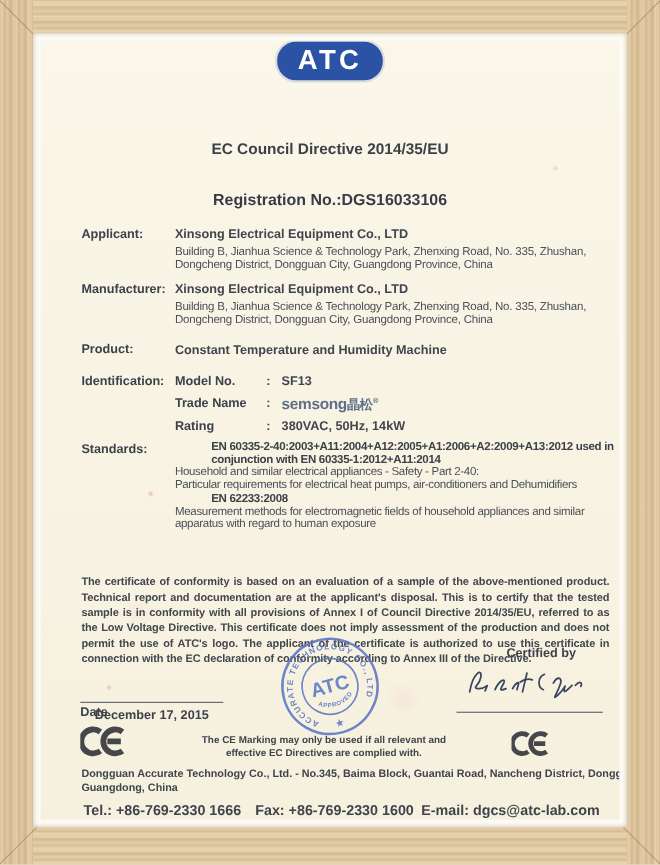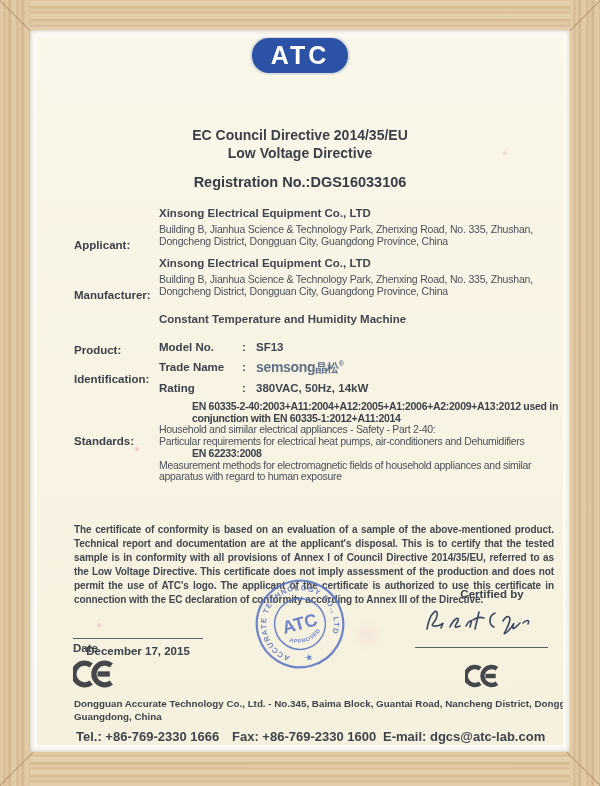--- a/index.html
+++ b/index.html
@@ -28,21 +28,21 @@
   .abs{position:absolute;}
   .ctr{left:0;width:526px;text-align:center;}
   .b{font-weight:bold;}
   .logo-pill{left:215px;top:1px;width:96px;height:35px;border-radius:17px;background:#2b52a4;color:#ffffff;
     font-size:25px;font-weight:bold;letter-spacing:3px;text-align:center;line-height:35px;box-shadow:0 0 0 2px rgba(43,82,164,.15);}
   .title{top:40px;font-size:29px;font-weight:bold;letter-spacing:13px;padding-left:13px;color:#383d45;}
   .subtitle{top:72px;font-size:13.5px;font-weight:bold;color:#3c4149;}
   .dir1{top:90px;font-size:14px;font-weight:bold;color:#3c4149;}
   .dir2{top:108px;font-size:14px;font-weight:bold;color:#3c4149;}
   .regno{top:137px;font-size:14.5px;font-weight:bold;color:#373c44;}
-  .lbl{left:37px;font-size:11.5px;font-weight:bold;color:#3d424a;margin-top:32px;}
+  .lbl{left:37px;font-size:11.5px;font-weight:bold;color:#3d424a;}
   .val{left:122px;font-size:11.5px;font-weight:bold;color:#41464e;white-space:nowrap;}
   .addr{left:122px;font-size:10.5px;letter-spacing:-0.2px;color:#4b5059;white-space:nowrap;}
   .sublbl{left:122px;font-size:11.5px;font-weight:bold;color:#3d424a;}
   .colon{left:205px;font-size:11.5px;font-weight:bold;}
   .subval{left:219px;font-size:11.5px;font-weight:bold;white-space:nowrap;}
   .brand{left:219px;top:-2px;font-size:14px;font-weight:bold;color:#5e6f86;white-space:nowrap;letter-spacing:-0.3px;}
   .brand .cjk{font-size:12px;}
   .brand sup{font-size:7px;}
   .stds{left:122px;top:364px;width:400px;font-size:10.5px;letter-spacing:-0.3px;line-height:11.7px;color:#4b5059;}
   .stds div{white-space:nowrap;}
@@ -75,21 +75,20 @@
 <div class="seam tl"></div>
 <div class="seam tr"></div>
 <div class="seam bl"></div>
 <div class="seam br"></div>
 
 <div class="mat">
   <div class="paper">
 
     <div class="abs logo-pill">ATC</div>
     <div class="abs ctr dir1">EC Council Directive 2014/35/EU</div>
-    <div class="abs ctr dir2">Low Voltage Directive</div>
     <div class="abs ctr regno">Registration No.:DGS16033106</div>
 
     <div class="abs lbl" style="top:170px">Applicant:</div>
     <div class="abs val" style="top:170px">Xinsong Electrical Equipment Co., LTD</div>
     <div class="abs addr" style="top:186px">Building B, Jianhua Science &amp; Technology Park, Zhenxing Road, No. 335, Zhushan,</div>
     <div class="abs addr" style="top:198px">Dongcheng District, Dongguan City, Guangdong Province, China</div>
 
     <div class="abs lbl" style="top:220px">Manufacturer:</div>
     <div class="abs val" style="top:220px">Xinsong Electrical Equipment Co., LTD</div>
     <div class="abs addr" style="top:236px">Building B, Jianhua Science &amp; Technology Park, Zhenxing Road, No. 335, Zhushan,</div>
@@ -166,20 +165,24 @@
     <div class="abs ce-left">
       <svg width="48" height="32" viewBox="0 0 86 52">
         <g fill="none" stroke="#45474b" stroke-width="9.5">
           <path d="M32.7,10.4 A19.5,19.5 0 1 0 32.7,41.6"></path>
           <path d="M68.7,10.4 A19.5,19.5 0 1 0 68.7,41.6"></path>
           <path d="M44,26 H66"></path>
         </g>
       </svg>
     </div>
 
+    <div class="abs cenote">
+      <div>The CE Marking may only be used if all relevant and</div>
+      <div>effective EC Directives are complied with.</div>
+    </div>
 
     <div class="abs ce-right">
       <svg width="40" height="26" viewBox="0 0 86 52">
         <g fill="none" stroke="#45474b" stroke-width="9.5">
           <path d="M32.7,10.4 A19.5,19.5 0 1 0 32.7,41.6"></path>
           <path d="M68.7,10.4 A19.5,19.5 0 1 0 68.7,41.6"></path>
           <path d="M44,26 H66"></path>
         </g>
       </svg>
     </div>

